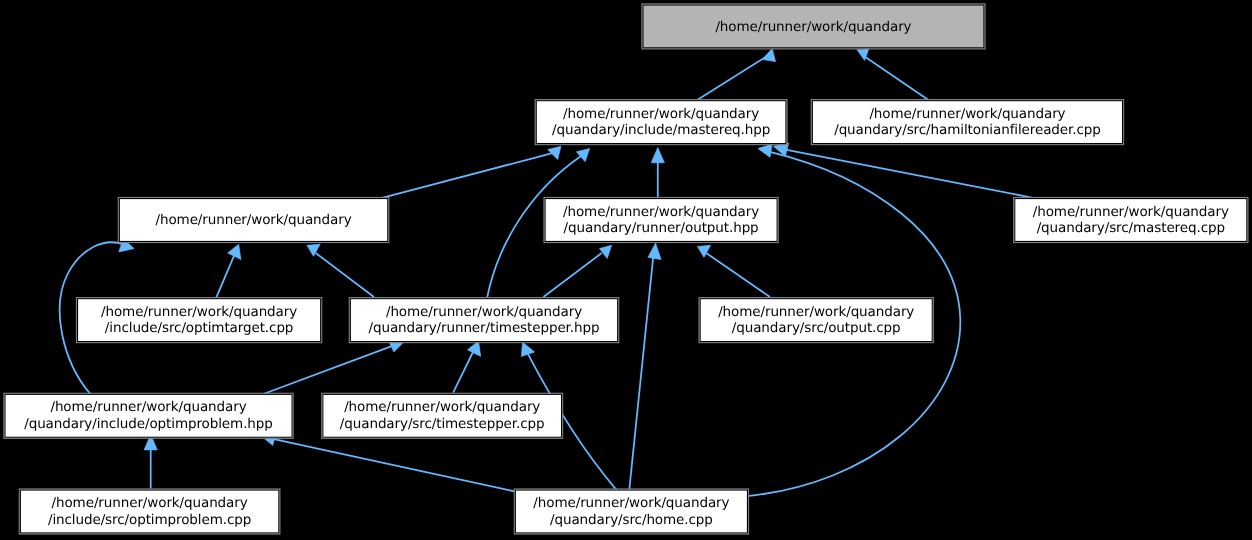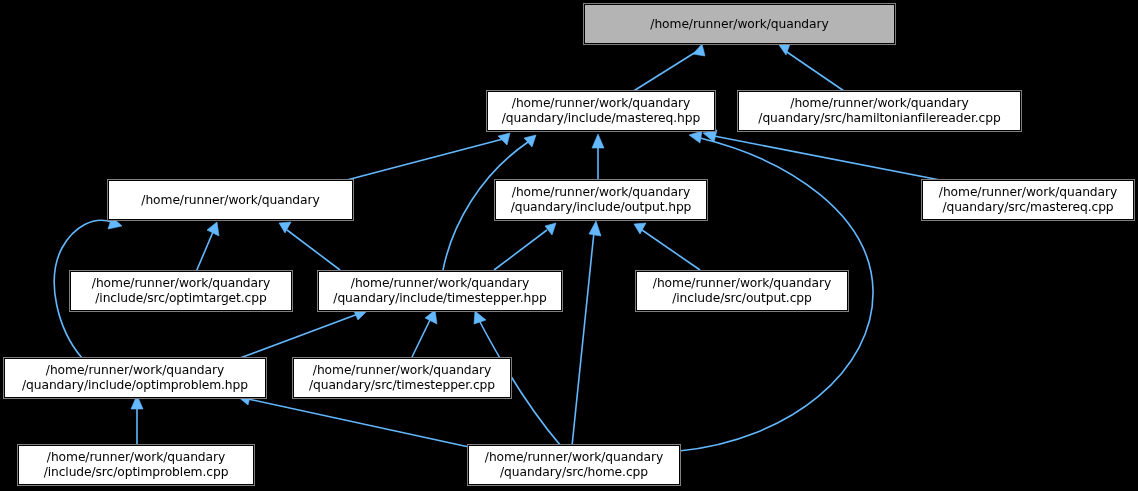--- a/index.html
+++ b/index.html
@@ -170,41 +170,41 @@
     <span class="ln">/home/runner/work/quandary</span>
     <span class="ln">/quandary/src/hamiltonianfilereader.cpp</span>
   </div>
 
   <div class="gnode" style="left:108px; top:180px; width:245px; height:40px;">
     <span class="ln">/home/runner/work/quandary</span>
   </div>
 
   <div class="gnode" style="left:495px; top:180px; width:212px; height:40px;">
     <span class="ln">/home/runner/work/quandary</span>
-    <span class="ln">/quandary/include/output.hpp</span>
+    <span class="ln">/quandary/runner/output.hpp</span>
   </div>
 
   <div class="gnode" style="left:922px; top:180px; width:212px; height:40px;">
     <span class="ln">/home/runner/work/quandary</span>
     <span class="ln">/quandary/src/mastereq.cpp</span>
   </div>
 
   <div class="gnode" style="left:70px; top:271px; width:222px; height:40px;">
     <span class="ln">/home/runner/work/quandary</span>
     <span class="ln">/include/src/optimtarget.cpp</span>
   </div>
 
   <div class="gnode" style="left:318px; top:271px; width:244px; height:40px;">
     <span class="ln">/home/runner/work/quandary</span>
-    <span class="ln">/quandary/include/timestepper.hpp</span>
+    <span class="ln">/quandary/runner/timestepper.hpp</span>
   </div>
 
   <div class="gnode" style="left:636px; top:271px; width:212px; height:40px;">
     <span class="ln">/home/runner/work/quandary</span>
-    <span class="ln">/include/src/output.cpp</span>
+    <span class="ln">/quandary/src/output.cpp</span>
   </div>
 
   <div class="gnode" style="left:4px; top:358px; width:262px; height:40px;">
     <span class="ln">/home/runner/work/quandary</span>
     <span class="ln">/quandary/include/optimproblem.hpp</span>
   </div>
 
   <div class="gnode" style="left:293px; top:358px; width:218px; height:40px;">
     <span class="ln">/home/runner/work/quandary</span>
     <span class="ln">/quandary/src/timestepper.cpp</span>

